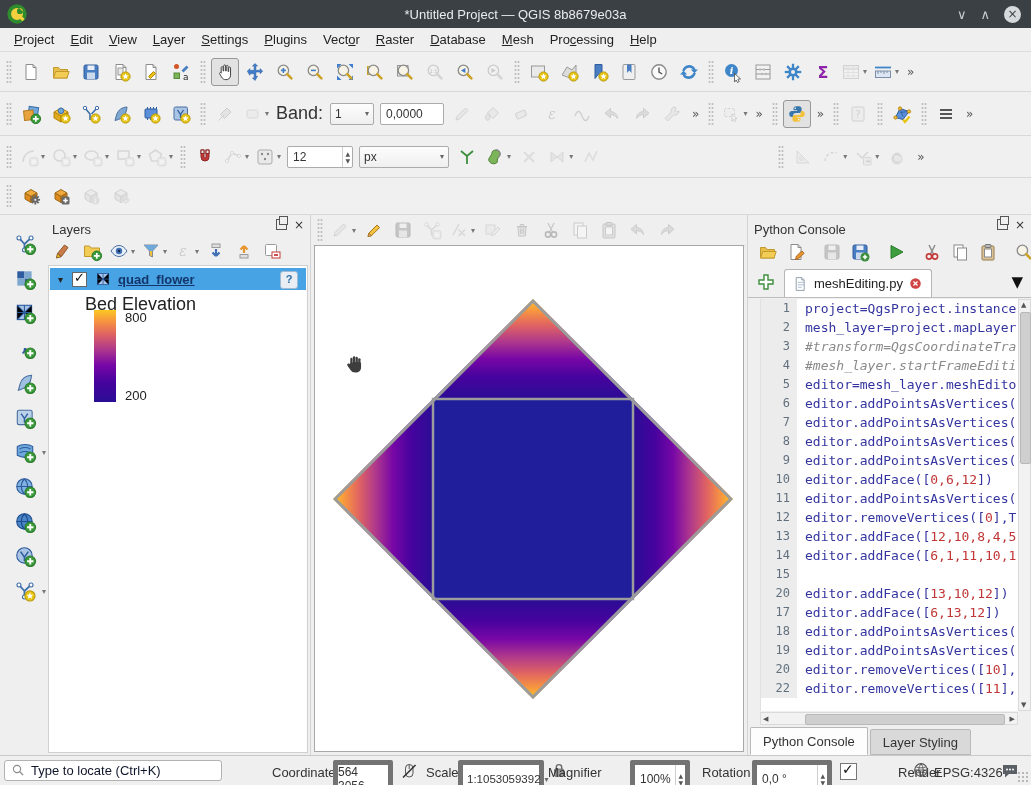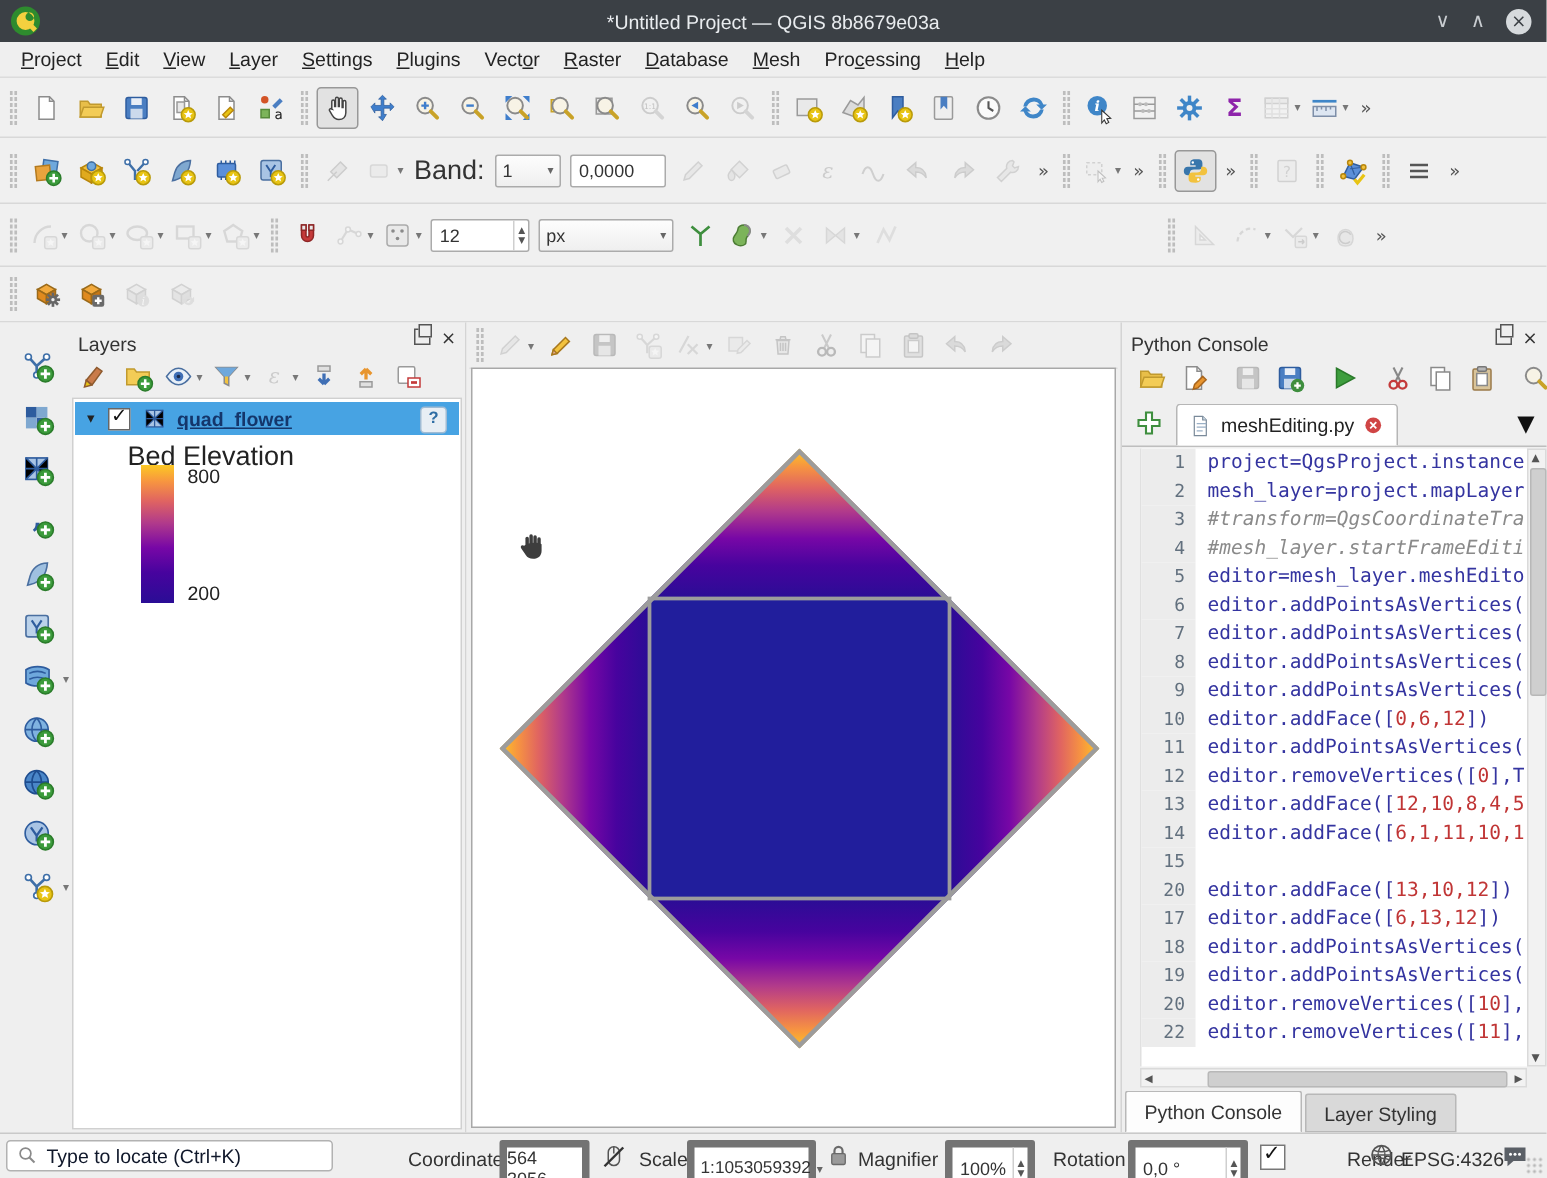--- a/index.html
+++ b/index.html
@@ -1393,21 +1393,21 @@
         </svg></span>
     <span class="slabel" style="left:426px">Scale</span>
     <span class="sbox" style="left:458px;width:86px;font-size:11.5px;justify-content:flex-start;padding-left:4px">
       <span>1:1053059392</span>
       <span class="glyph" style="margin-left:4px;font-size:8px;color:#666">▾</span>
     </span>
     <span class="sico" style="left:550px" id="ic-lock"><svg viewBox="0 0 20 20" width="18" height="18" style="overflow:visible">
           <rect x="5" y="9" width="10" height="8" rx="1" fill="#9a9a9a" stroke="#6a6a6a"></rect>
           <path d="M7 9V7a3 3 0 016 0v2" fill="none" stroke="#6a6a6a" stroke-width="1.6"></path>
         </svg></span>
-    <span class="slabel" style="left:572px">Magnifier</span>
+    <span class="slabel" style="left:548px">Magnifier</span>
     <span class="sbox" style="left:630px;width:60px;justify-content:space-between;padding-left:5px">
       <span>100%</span>
       <span class="sarr">
           <span class="glyph">▲</span>
           <span class="glyph">▼</span>
         </span>
     </span>
     <span class="slabel" style="left:702px">Rotation</span>
     <span class="sbox" style="left:752px;width:80px;justify-content:space-between;padding-left:5px">
       <span>0,0 °</span>

